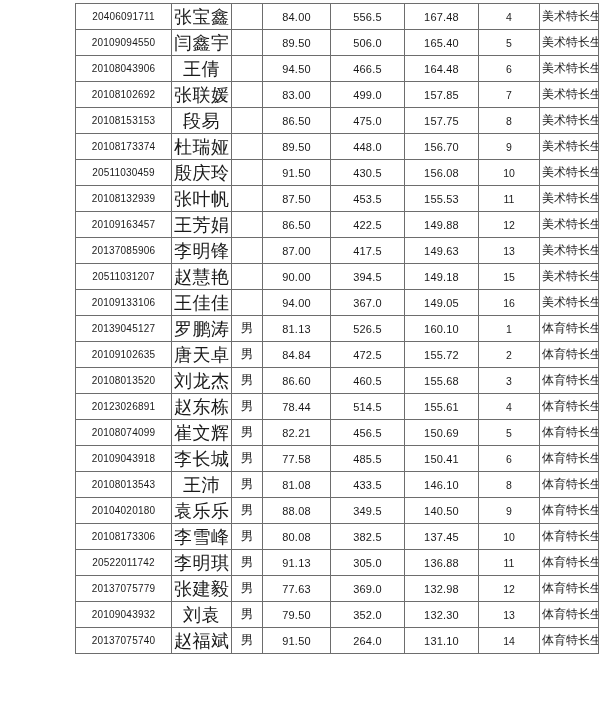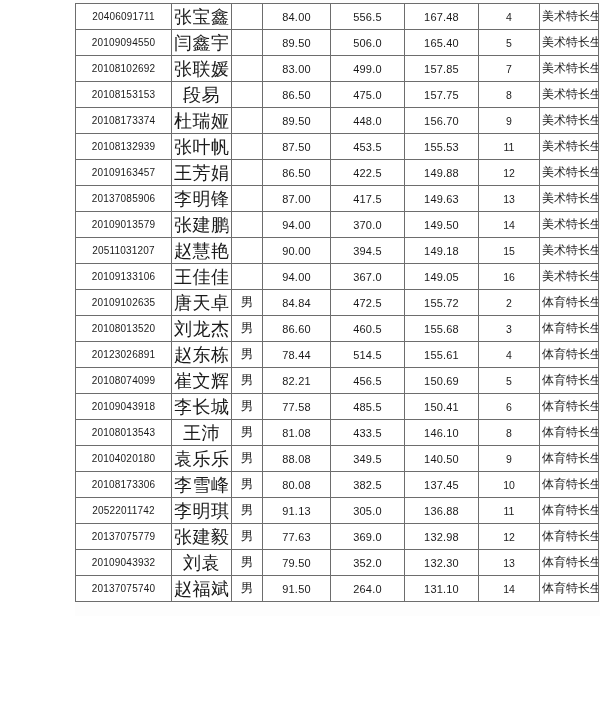--- a/index.html
+++ b/index.html
@@ -120,20 +120,30 @@
           <td class="id-cell">20109094550</td>
           <td class="name-cell">闫鑫宇</td>
           <td class="sex-cell"></td>
           <td class="num-cell">89.50</td>
           <td class="num-cell">506.0</td>
           <td class="num-cell">165.40</td>
           <td class="rank-cell">5</td>
           <td class="cat-cell">美术特长生</td>
         </tr>
         <tr>
+          <td class="id-cell">20108043906</td>
+          <td class="name-cell">王倩</td>
+          <td class="sex-cell"></td>
+          <td class="num-cell">94.50</td>
+          <td class="num-cell">466.5</td>
+          <td class="num-cell">164.48</td>
+          <td class="rank-cell">6</td>
+          <td class="cat-cell">美术特长生</td>
+        </tr>
+        <tr>
           <td class="id-cell">20108102692</td>
           <td class="name-cell">张联媛</td>
           <td class="sex-cell"></td>
           <td class="num-cell">83.00</td>
           <td class="num-cell">499.0</td>
           <td class="num-cell">157.85</td>
           <td class="rank-cell">7</td>
           <td class="cat-cell">美术特长生</td>
         </tr>
         <tr>
@@ -150,20 +160,30 @@
           <td class="id-cell">20108173374</td>
           <td class="name-cell">杜瑞娅</td>
           <td class="sex-cell"></td>
           <td class="num-cell">89.50</td>
           <td class="num-cell">448.0</td>
           <td class="num-cell">156.70</td>
           <td class="rank-cell">9</td>
           <td class="cat-cell">美术特长生</td>
         </tr>
         <tr>
+          <td class="id-cell">20511030459</td>
+          <td class="name-cell">殷庆玲</td>
+          <td class="sex-cell"></td>
+          <td class="num-cell">91.50</td>
+          <td class="num-cell">430.5</td>
+          <td class="num-cell">156.08</td>
+          <td class="rank-cell">10</td>
+          <td class="cat-cell">美术特长生</td>
+        </tr>
+        <tr>
           <td class="id-cell">20108132939</td>
           <td class="name-cell">张叶帆</td>
           <td class="sex-cell"></td>
           <td class="num-cell">87.50</td>
           <td class="num-cell">453.5</td>
           <td class="num-cell">155.53</td>
           <td class="rank-cell">11</td>
           <td class="cat-cell">美术特长生</td>
         </tr>
         <tr>
@@ -180,50 +200,50 @@
           <td class="id-cell">20137085906</td>
           <td class="name-cell">李明锋</td>
           <td class="sex-cell"></td>
           <td class="num-cell">87.00</td>
           <td class="num-cell">417.5</td>
           <td class="num-cell">149.63</td>
           <td class="rank-cell">13</td>
           <td class="cat-cell">美术特长生</td>
         </tr>
         <tr>
-          <td class="id-cell">20109013579</td>
-          <td class="name-cell">张建鹏</td>
-          <td class="sex-cell"></td>
-          <td class="num-cell">94.00</td>
-          <td class="num-cell">370.0</td>
-          <td class="num-cell">149.50</td>
-          <td class="rank-cell">14</td>
-          <td class="cat-cell">美术特长生</td>
-        </tr>
-        <tr>
           <td class="id-cell">20511031207</td>
           <td class="name-cell">赵慧艳</td>
           <td class="sex-cell"></td>
           <td class="num-cell">90.00</td>
           <td class="num-cell">394.5</td>
           <td class="num-cell">149.18</td>
           <td class="rank-cell">15</td>
           <td class="cat-cell">美术特长生</td>
         </tr>
         <tr>
           <td class="id-cell">20109133106</td>
           <td class="name-cell">王佳佳</td>
           <td class="sex-cell"></td>
           <td class="num-cell">94.00</td>
           <td class="num-cell">367.0</td>
           <td class="num-cell">149.05</td>
           <td class="rank-cell">16</td>
           <td class="cat-cell">美术特长生</td>
         </tr>
         <tr>
+          <td class="id-cell">20139045127</td>
+          <td class="name-cell">罗鹏涛</td>
+          <td class="sex-cell">男</td>
+          <td class="num-cell">81.13</td>
+          <td class="num-cell">526.5</td>
+          <td class="num-cell">160.10</td>
+          <td class="rank-cell">1</td>
+          <td class="cat-cell">体育特长生</td>
+        </tr>
+        <tr>
           <td class="id-cell">20109102635</td>
           <td class="name-cell">唐天卓</td>
           <td class="sex-cell">男</td>
           <td class="num-cell">84.84</td>
           <td class="num-cell">472.5</td>
           <td class="num-cell">155.72</td>
           <td class="rank-cell">2</td>
           <td class="cat-cell">体育特长生</td>
         </tr>
         <tr>

